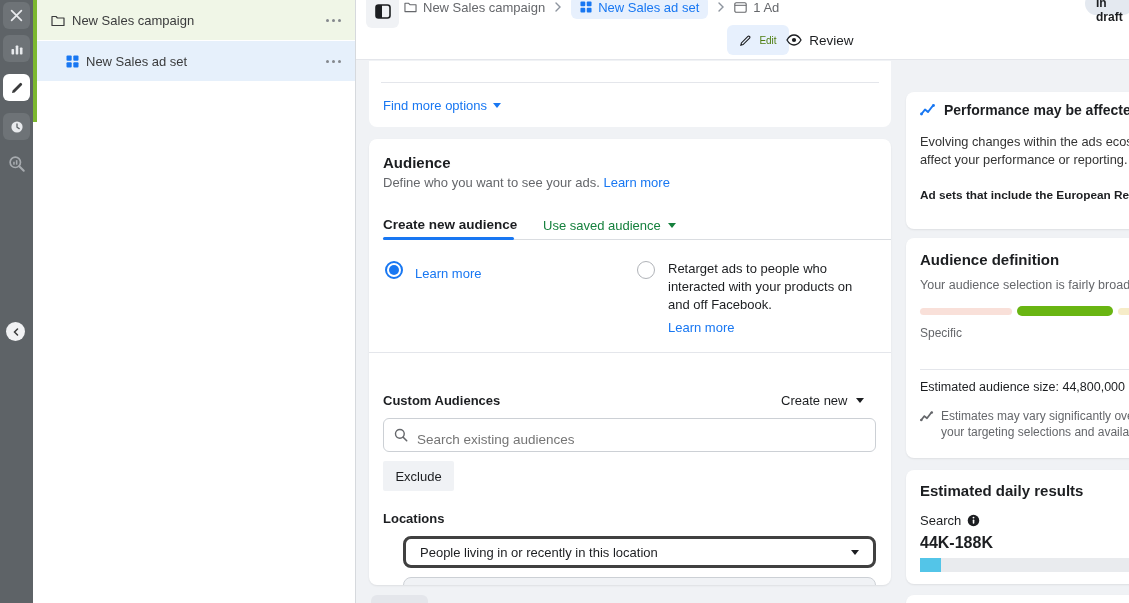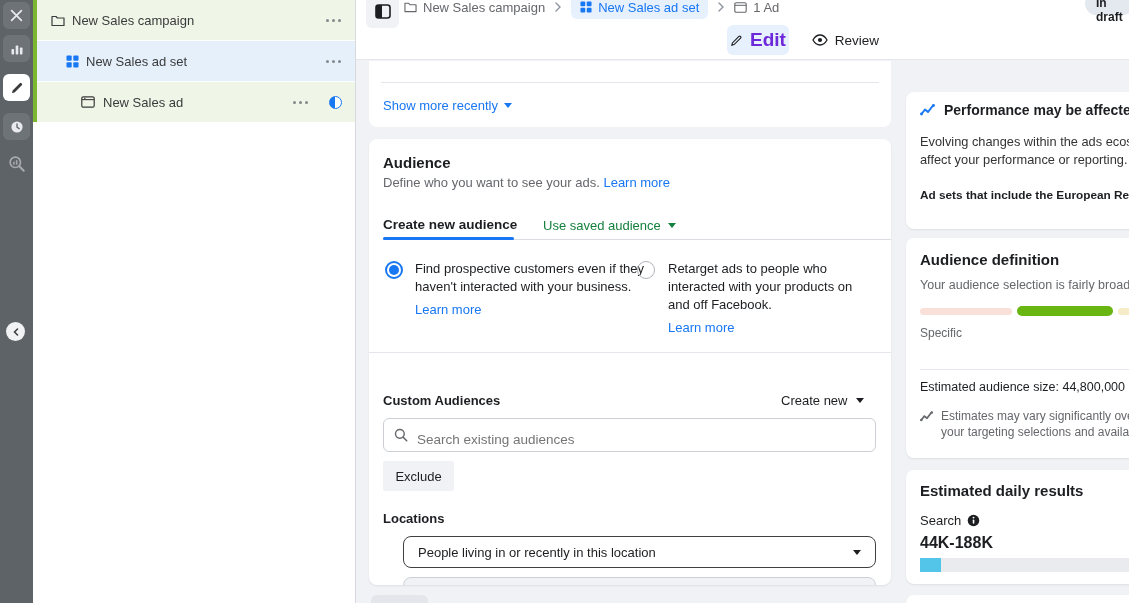--- a/index.html
+++ b/index.html
@@ -101,36 +101,20 @@
       </svg>
     </span>
     <span class="label" style="margin-left:7px;">New Sales ad set</span>
     <span class="dots" style="position:absolute;left:289px;">
         <i></i>
         <i></i>
         <i></i>
       </span>
   </div>
 
-  <div class="treerow" style="top:82px;background:#f0f6e7;height:40px;">
-    <span style="margin-left:44px;display:flex;">
-      <svg width="14" height="12" viewBox="0 0 14 12">
-        <rect x="0.8" y="0.8" width="12.4" height="10.4" rx="1.5" fill="none" stroke="#3a3b3c" stroke-width="1.2"></rect>
-        <path d="M0.8 3.6 H13.2" stroke="#3a3b3c" stroke-width="1.1"></path>
-        <path d="M3 2.2 H4.6" stroke="#3a3b3c" stroke-width="1.1"></path>
-      </svg>
-    </span>
-    <span class="label" style="margin-left:8px;">New Sales ad</span>
-    <span class="dots" style="position:absolute;left:256px;">
-        <i></i>
-        <i></i>
-        <i></i>
-      </span>
-    <span style="position:absolute;left:292px;width:13px;height:13px;border-radius:50%;border:1.5px solid #1877f2;background:linear-gradient(90deg,#1877f2 50%,#fff 50%);"></span>
-  </div>
 </div>
 
 <div class="abs" style="left:356px;top:0;width:773px;height:60px;background:#fff;border-bottom:1px solid #e4e6eb;z-index:3;">
   <div class="abs" style="left:10px;top:-5px;width:33px;height:33px;border-radius:6px;background:#f0f2f5;display:flex;align-items:center;justify-content:center;">
     <svg width="16" height="15" viewBox="0 0 16 15">
       <rect x="1" y="1" width="14" height="13" rx="2.5" fill="none" stroke="#1c1e21" stroke-width="1.6"></rect>
       <path d="M3 1 H7 V14 H3 A2 2 0 0 1 1 12 V3 A2 2 0 0 1 3 1 Z" fill="#1c1e21"></path>
     </svg>
   </div>
 
@@ -166,35 +150,35 @@
   </div>
 
   <div class="abs" style="left:729px;top:-8px;height:23px;border-radius:12px;background:#e4e9f0;padding:4px 11px;font-weight:700;font-size:12px;color:#1c1e21;">
     <span>In draft</span>
   </div>
 
   <div class="abs" style="left:371px;top:25px;width:62px;height:30px;border-radius:6px;background:#e7f0fd;display:flex;align-items:center;justify-content:center;gap:7px;">
     <svg width="13" height="13" viewBox="0 0 14 14">
       <path d="M2 12 L2.6 9.6 L9.6 2.6 A1.2 1.2 0 0 1 11.3 2.6 L11.4 2.7 A1.2 1.2 0 0 1 11.4 4.4 L4.4 11.4 Z" fill="none" stroke="#1c1e21" stroke-width="1.2"></path>
     </svg>
-    <span style="color:#6d28d9;font-weight:700;font-size:19px;">Edit</span>
-  </div>
-  <div class="abs" style="left:443px;top:25px;width:80px;height:30px;border-radius:6px;display:flex;align-items:center;justify-content:flex-end;gap:7px;">
+    <span style="color:#4d7c0f;font-weight:400;font-size:10px;">Edit</span>
+  </div>
+  <div class="abs" style="left:424px;top:25px;width:80px;height:30px;border-radius:6px;display:flex;align-items:center;justify-content:center;gap:7px;">
     <svg width="16" height="12" viewBox="0 0 16 12">
       <path d="M1 6 C3 2.4 5.4 1 8 1 C10.6 1 13 2.4 15 6 C13 9.6 10.6 11 8 11 C5.4 11 3 9.6 1 6 Z" fill="none" stroke="#1c1e21" stroke-width="1.3"></path>
       <circle cx="8" cy="6" r="2.1" fill="#1c1e21"></circle>
     </svg>
     <span style="font-size:13.5px;color:#1c1e21;">Review</span>
   </div>
 </div>
 
 <div class="card" style="left:369px;top:61px;width:522px;height:66px;border-radius:0 0 8px 8px;box-shadow:none;">
   <div class="hairline" style="left:12px;right:12px;top:21px;"></div>
   <div class="abs" style="left:14px;top:37px;color:#1877f2;display:flex;align-items:center;gap:6px;">
-    <span>Show more recently</span>
+    <span>Find more options</span>
     <span class="caret-down"></span>
   </div>
 </div>
 
 <div class="card" style="left:369px;top:139px;width:522px;height:446px;overflow:hidden;">
 
   <div class="abs" style="left:14px;top:15px;font-size:15px;font-weight:700;">Audience</div>
   <div class="abs" style="left:14px;top:36px;color:#65676b;">
     <span>Define who you want to see your ads.</span>
     <span class="link">Learn more</span>
@@ -205,21 +189,20 @@
     <span>Use saved audience</span>
     <span class="caret-down"></span>
   </div>
   <div class="hairline" style="left:14px;right:0;top:100px;background:#dadde1;"></div>
   <div class="abs" style="left:14px;top:98px;width:131px;height:3px;background:#1877f2;border-radius:2px;"></div>
 
   <div class="abs" style="left:16px;top:122px;">
     <span class="radio sel" style="display:block;"></span>
   </div>
   <div class="abs" style="left:46px;top:121px;width:242px;line-height:18px;">
-    <div>Find prospective customers even if they haven't interacted with your business.</div>
     <div class="link" style="margin-top:5px;">Learn more</div>
   </div>
 
   <div class="abs" style="left:268px;top:122px;">
     <span class="radio unsel" style="display:block;"></span>
   </div>
   <div class="abs" style="left:299px;top:121px;width:206px;line-height:18px;">
     <div>Retarget ads to people who interacted with your products on and off Facebook.</div>
     <div class="link" style="margin-top:5px;">Learn more</div>
   </div>
@@ -239,21 +222,21 @@
     </svg>
     <input type="text" style="border: none; outline: none; flex: 1 1 0%; font-size: 13.5px; color: rgb(28, 30, 33);" placeholder="Search existing audiences">
   </div>
 
   <div class="abs" style="left:14px;top:322px;width:71px;height:30px;border-radius:2px;background:#f0f2f5;display:flex;align-items:center;justify-content:center;">
     <span>Exclude</span>
   </div>
 
   <div class="abs" style="left:14px;top:372px;font-weight:700;">Locations</div>
 
-  <div class="abs" style="left:34px;top:397px;width:473px;height:32px;border:1px solid #404040;border-radius:8px;display:flex;align-items:center;padding:0 14px;background:#fff;">
+  <div class="abs" style="left:34px;top:397px;width:473px;height:32px;border:3px solid #404040;border-radius:8px;display:flex;align-items:center;padding:0 14px;background:#fff;">
     <span style="flex:1;">People living in or recently in this location</span>
     <span class="caret-down" style="color:#1c1e21;"></span>
   </div>
 
   <div class="abs" style="left:34px;top:438px;width:473px;height:20px;border:1px solid #ccd0d5;border-radius:8px;background:#f0f2f5;"></div>
 </div>
 
 <div class="abs" style="left:371px;top:595px;width:57px;height:10px;border-radius:6px 6px 0 0;background:#e4e6eb;"></div>
 
 <div class="card" style="left:906px;top:92px;width:250px;height:137px;">

